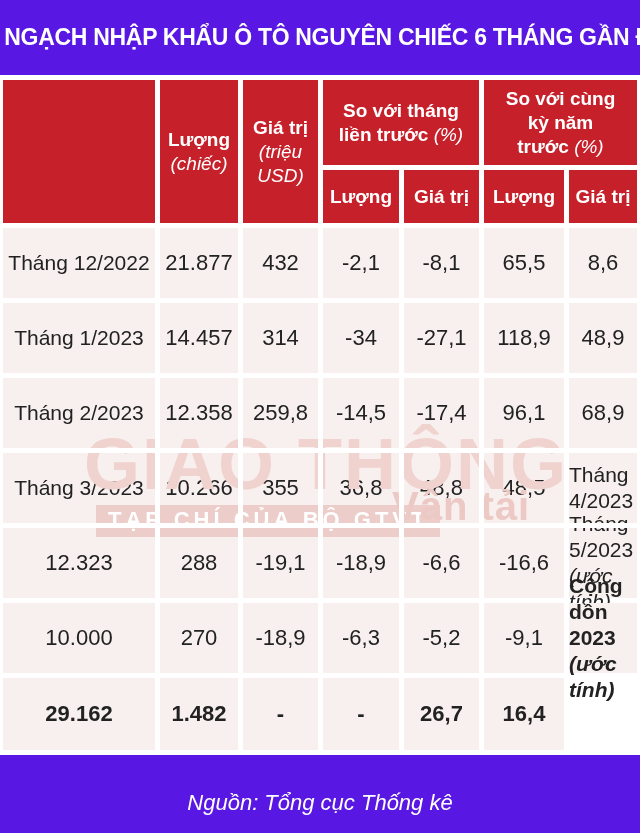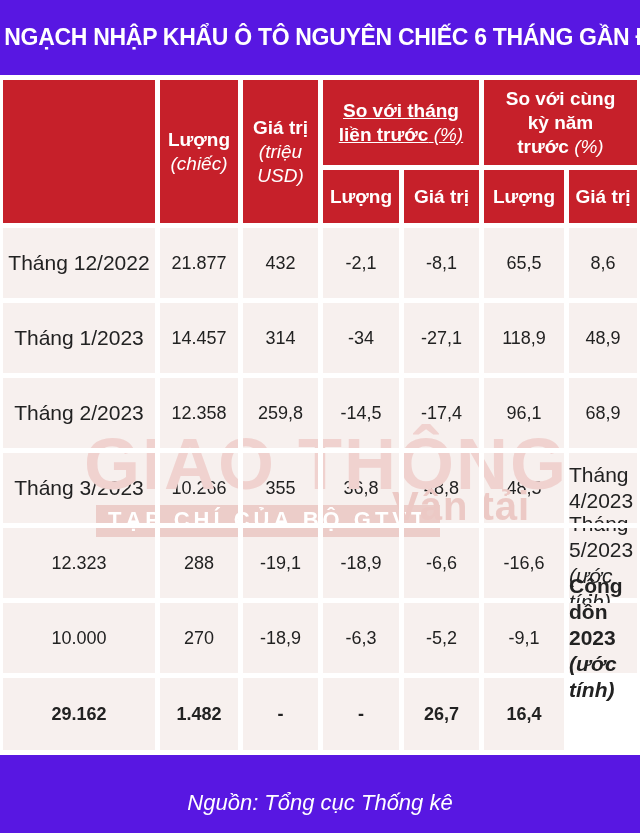--- a/index.html
+++ b/index.html
@@ -17,29 +17,29 @@
     grid-template-rows:85px 53px 70px 70px 70px 70px 70px 70px 72px;
     gap:5px; }
   .hcell { background:#C6202A; color:#ffffff; display:flex; flex-direction:column;
     align-items:center; justify-content:center; text-align:center;
     font-size:19px; font-weight:700; line-height:24px; }
   .hcell .i { font-style:italic; font-weight:400; }
   .h-month { grid-column:1; grid-row:1 / 3; }
   .h-qty   { grid-column:2; grid-row:1 / 3; }
   .h-val   { grid-column:3; grid-row:1 / 3; }
   .h-g1    { grid-column:4 / 6; grid-row:1; padding:8px 6px; display:block;
-             display:flex;text-decoration:underline; }
+             display:flex; }
   .h-g2    { grid-column:6 / 8; grid-row:1; padding:0 20px; display:flex; }
   .gtext { display:block; }
   .h-sub { grid-row:2; }
 
   .cell { background:#F7F0EE; color:#222222; display:flex; flex-direction:column;
     align-items:center; justify-content:center; text-align:left;
     font-size:21px; line-height:26px; }
-  .cell.num { font-size:18px; }
+  .cell.num { font-size:22px; }
   .cell .note { font-style:italic; }
   .total .cell, .cell.total { font-weight:700; }
 
   
   .watermark { position:absolute; left:0; top:422px; width:640px; height:128px;
     pointer-events:none; z-index:5; }
   .wm-name { position:absolute; left:84px; top:0; width:556px; color:#F0D2CF;
     font-size:72px; font-weight:800; letter-spacing:2px; white-space:nowrap; line-height:84px; }
   .wm-tagline { position:absolute; left:96px; top:83px; background:#ECCDC9; color:#ffffff;
     font-size:22px; font-weight:700; letter-spacing:4px; padding:2px 12px 4px; white-space:nowrap; }

